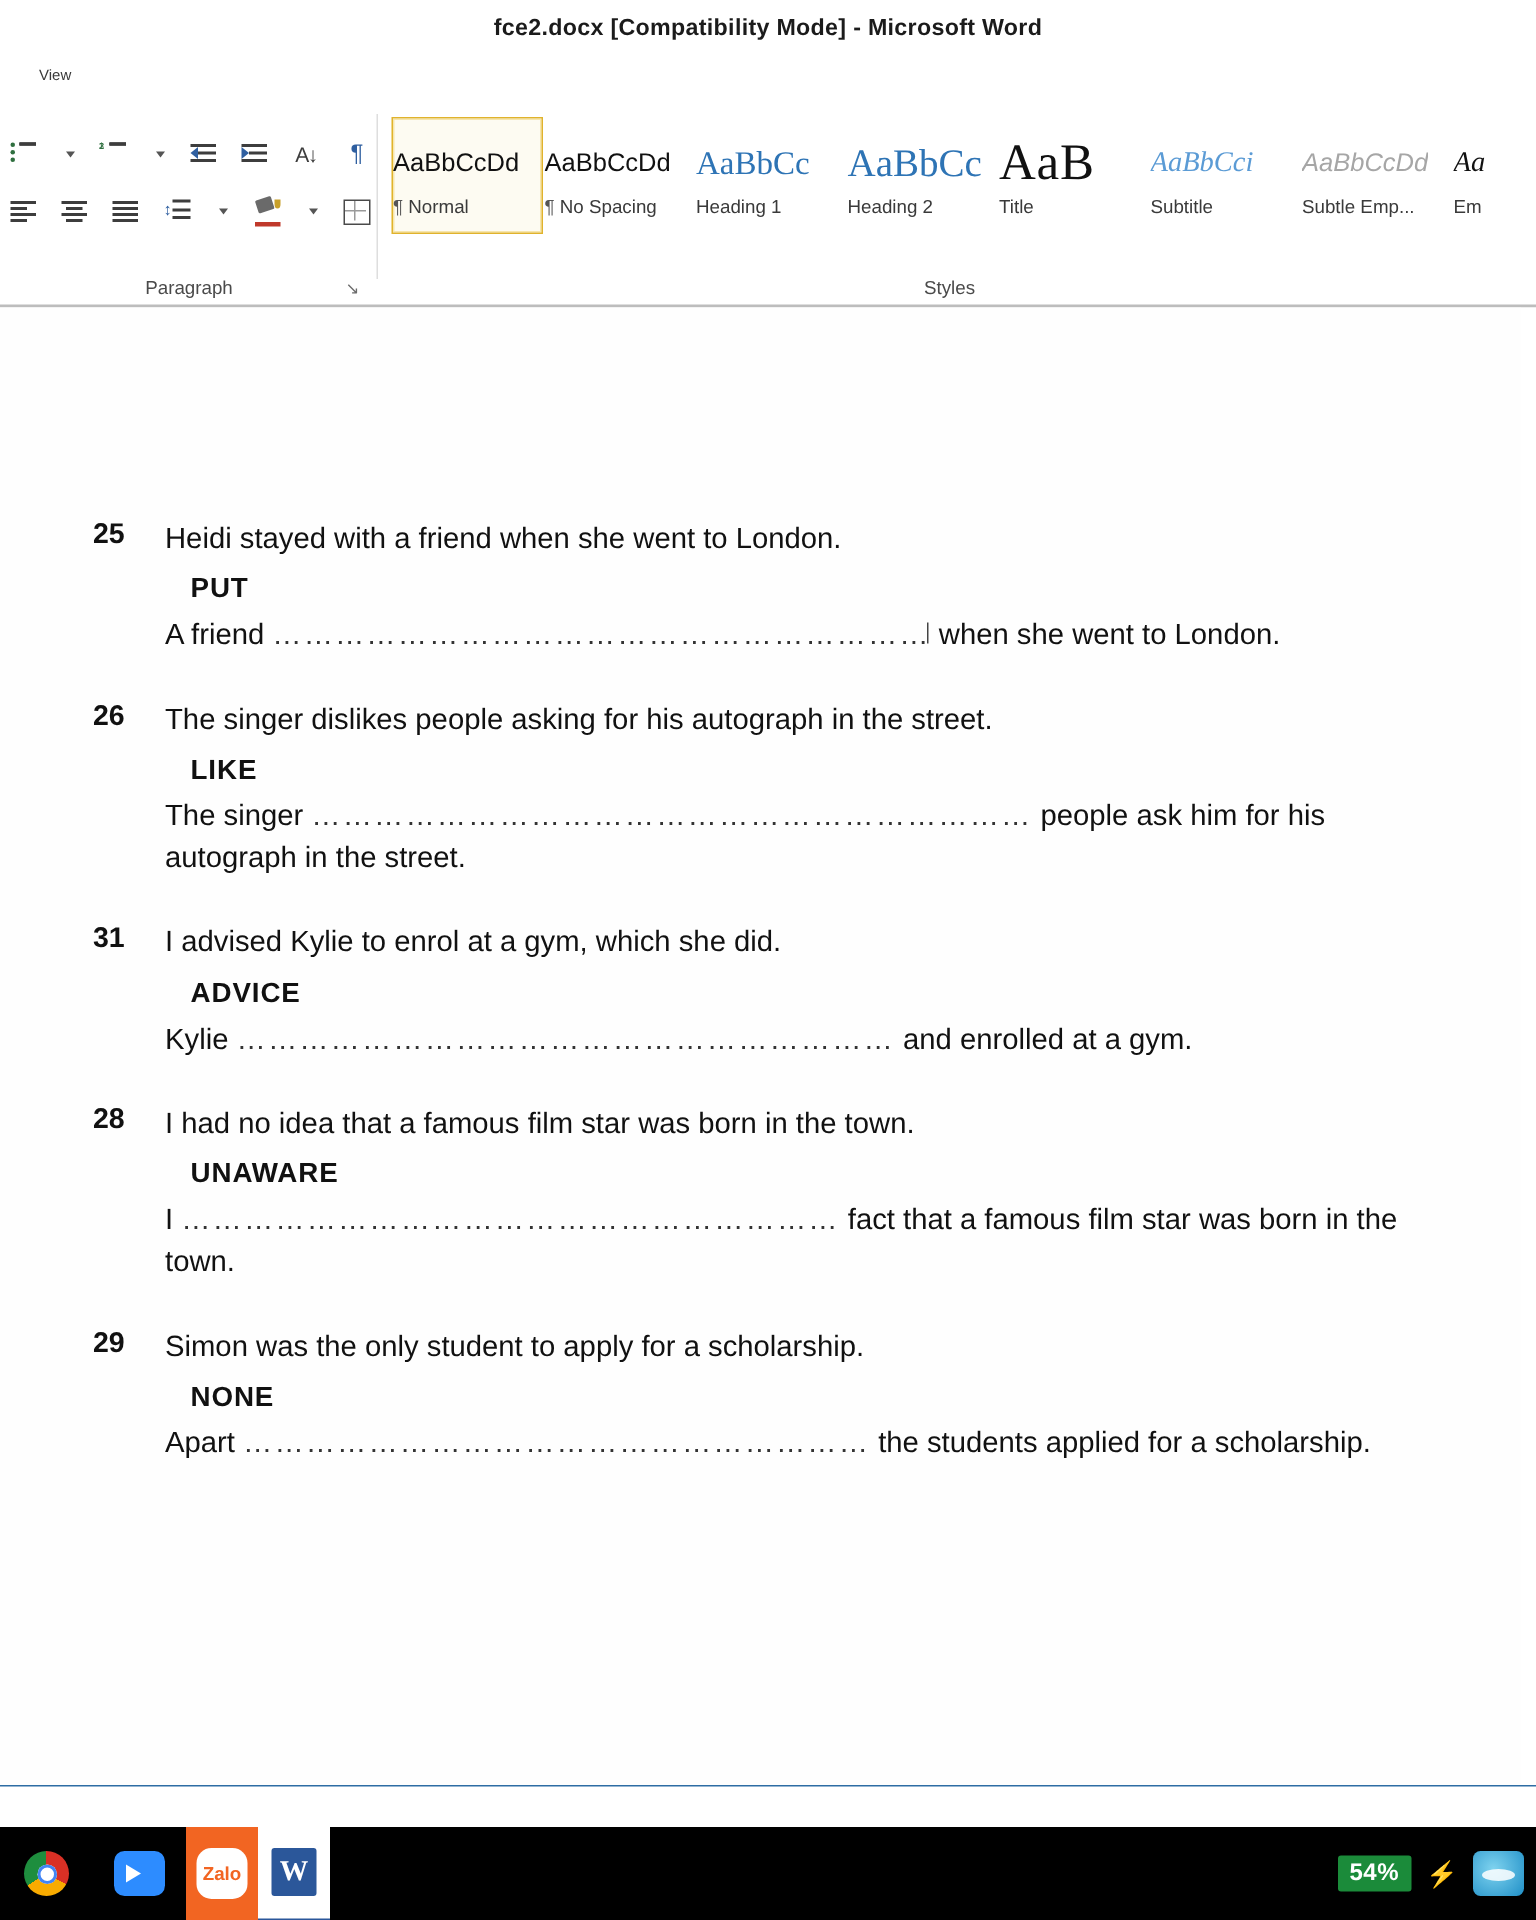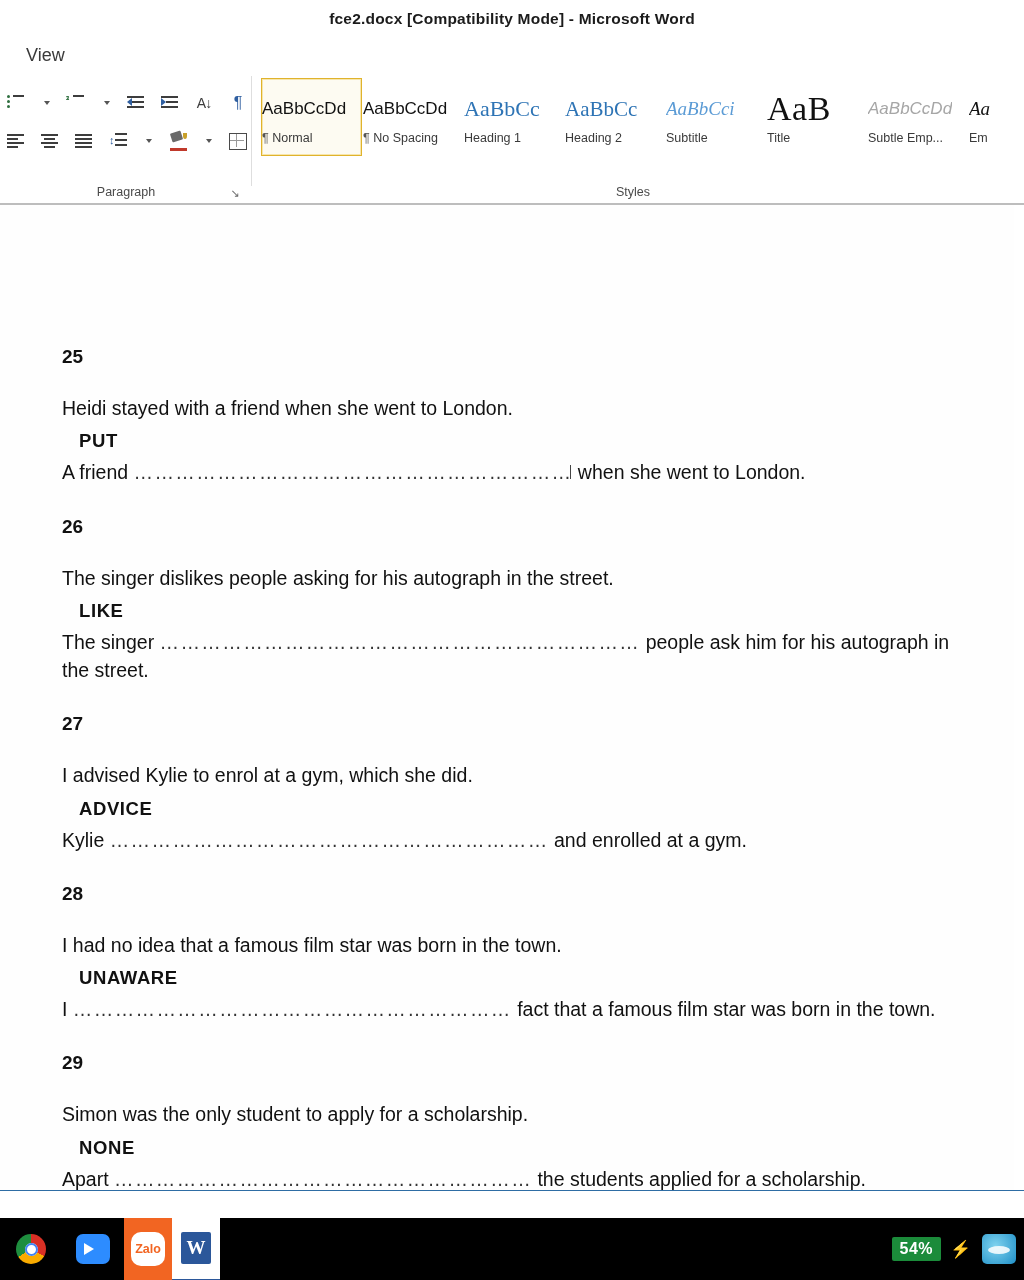--- a/index.html
+++ b/index.html
@@ -40,21 +40,21 @@
   .tabstrip {
     position: absolute;
     left: 0; top: 38px;
     width: 1024px; height: 32px;
     background: #ffffff;
     border-bottom: 1px solid #e3e3e3;
   }
   .tab-view {
     position: absolute;
     left: 18px; top: 4px;
-    font-size: 18px;
+    font-size: 10px;
     color: #3a3a3a;
     padding: 3px 8px;
   }
 
   
   .ribbon {
     position: absolute;
     left: 0; top: 70px;
     width: 1024px; height: 133px;
     background: #ffffff;
@@ -305,21 +305,21 @@
     font-size: 12.5px;
     color: #3a3a3a;
     white-space: nowrap;
     margin-top: 2px;
   }
   .style-name .pil { color: #555; }
   
   .p-normal   { font-size: 17px; color: #111; }
   .p-nospace  { font-size: 17px; color: #111; }
   .p-h1       { font-size: 22px; color: #2e74b5; font-family: "Liberation Serif", serif; }
-  .p-h2       { font-size: 21px; color: #2e74b5; font-family: "Liberation Serif", serif; }
+  .p-h2       { font-size: 26px; color: #2e74b5; font-family: "Liberation Serif", serif; }
   .p-title    { font-size: 34px; color: #111; font-family: "Liberation Serif", serif; letter-spacing: 0.5px;}
   .p-subtitle { font-size: 19px; color: #5b9bd5; font-style: italic; font-family: "Liberation Serif", serif;}
   .p-subtleem { font-size: 17px; color: #a6a6a6; font-style: italic; }
   .p-emph     { font-size: 19px; color: #111; font-style: italic; font-family: "Liberation Serif", serif;}
 
   
   .docarea {
     position: absolute;
     left: 0; top: 205px;
     width: 1024px; height: 985px;
@@ -336,21 +336,20 @@
   }
   .doc-body {
     position: absolute;
     left: 62px; top: 140px;
     width: 910px;
     color: #1a1a1a;
   }
   .q {
     display: flex;
     margin-bottom: 28px;
-    flex-direction: column;
   }
   .q-num {
     width: 48px;
     font-size: 19px;
     font-weight: bold;
     color: #111;
     flex: 0 0 48px;
     padding-top: 1px;
   }
   .q-body {
@@ -667,27 +666,27 @@
           <div class="style-preview p-h1">AaBbCс</div>
           <div class="style-name">Heading 1</div>
         </div>
 
         <div class="style-item">
           <div class="style-preview p-h2">AaBbCc</div>
           <div class="style-name">Heading 2</div>
         </div>
 
         <div class="style-item">
+          <div class="style-preview p-title">AaB</div>
+          <div class="style-name">Title</div>
+        </div>
+
+        <div class="style-item">
           <div class="style-preview p-subtitle">AaBbCcі</div>
           <div class="style-name">Subtitle</div>
-        </div>
-
-        <div class="style-item">
-          <div class="style-preview p-title">AaB</div>
-          <div class="style-name">Title</div>
         </div>
 
         <div class="style-item">
           <div class="style-preview p-subtleem">AaBbCcDd</div>
           <div class="style-name">Subtle Emp...</div>
         </div>
 
         <div class="style-item" style="width:40px;overflow:hidden">
           <div class="style-preview p-emph">Aa</div>
           <div class="style-name">Em</div>
@@ -714,21 +713,21 @@
         <div class="q">
           <div class="q-num">26</div>
           <div class="q-body">
             <div class="q-prompt">The singer dislikes people asking for his autograph in the street.</div>
             <div class="q-key">LIKE</div>
             <div class="q-answer"><span>The singer </span><span class="dots">……………………………………………………………</span><span> people ask him for his autograph in the street.</span></div>
           </div>
         </div>
 
         <div class="q">
-          <div class="q-num">27</div>
+          <div class="q-num">31</div>
           <div class="q-body">
             <div class="q-prompt">I advised Kylie to enrol at a gym, which she did.</div>
             <div class="q-key">ADVICE</div>
             <div class="q-answer"><span>Kylie </span><span class="dots">………………………………………………………</span><span> and enrolled at a gym.</span></div>
           </div>
         </div>
 
         <div class="q">
           <div class="q-num">28</div>
           <div class="q-body">

